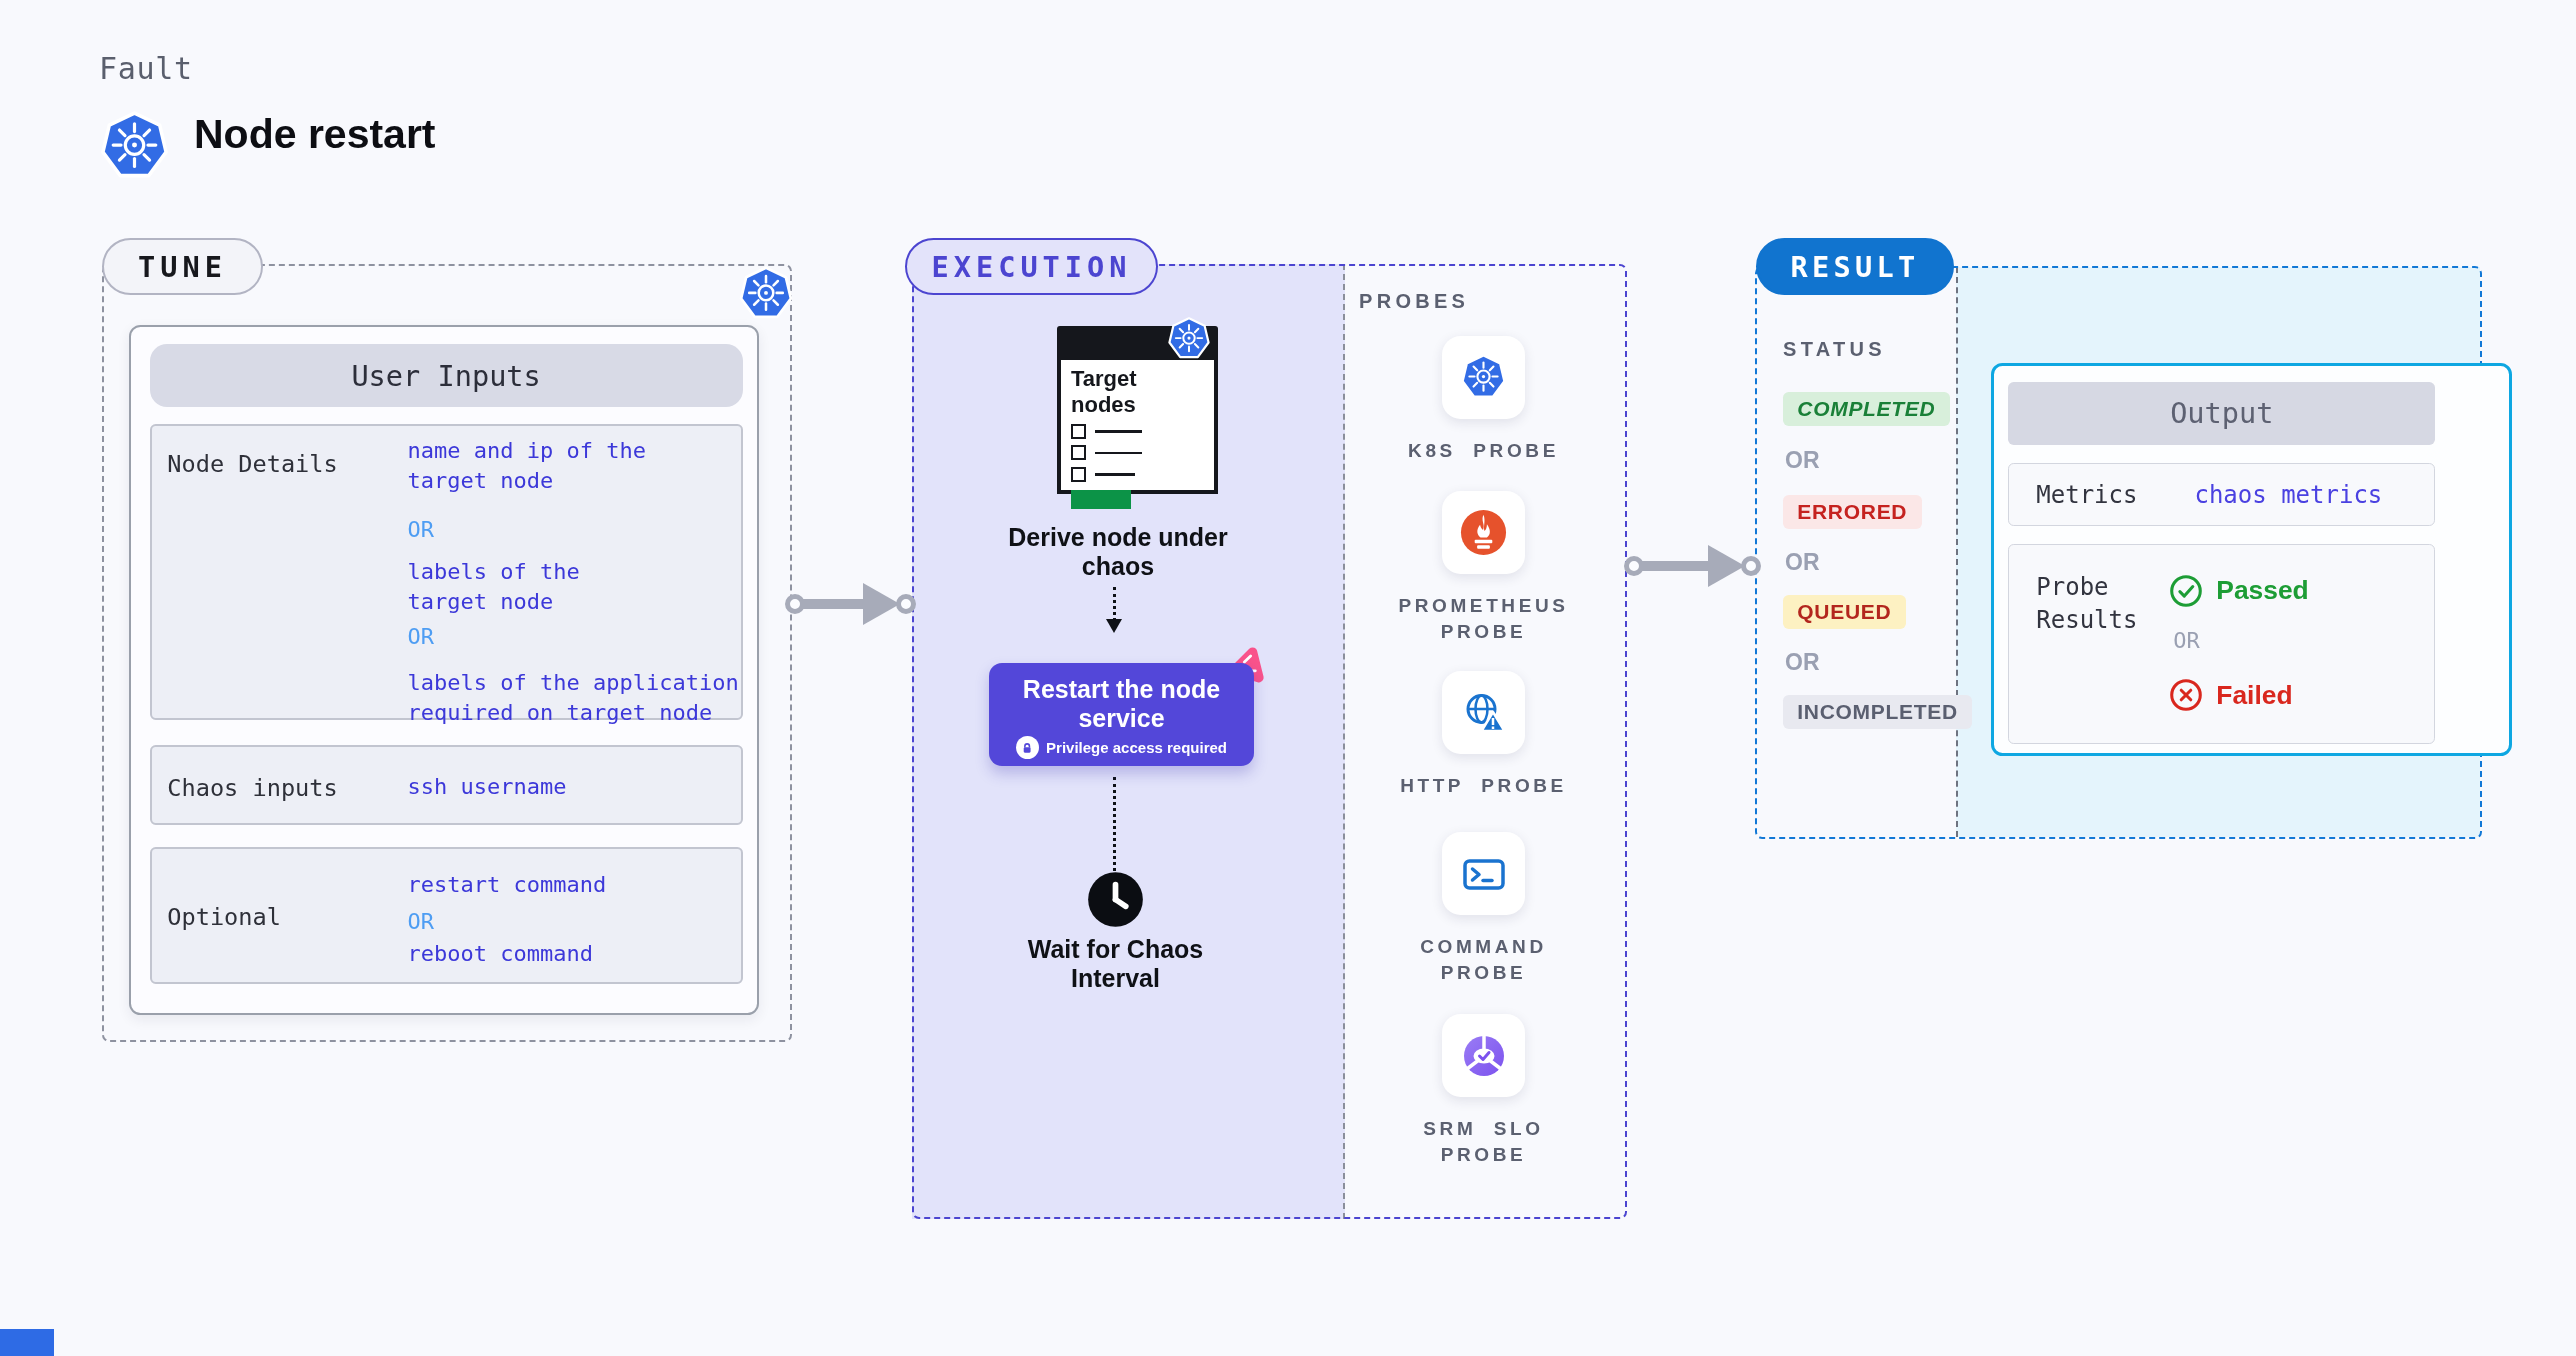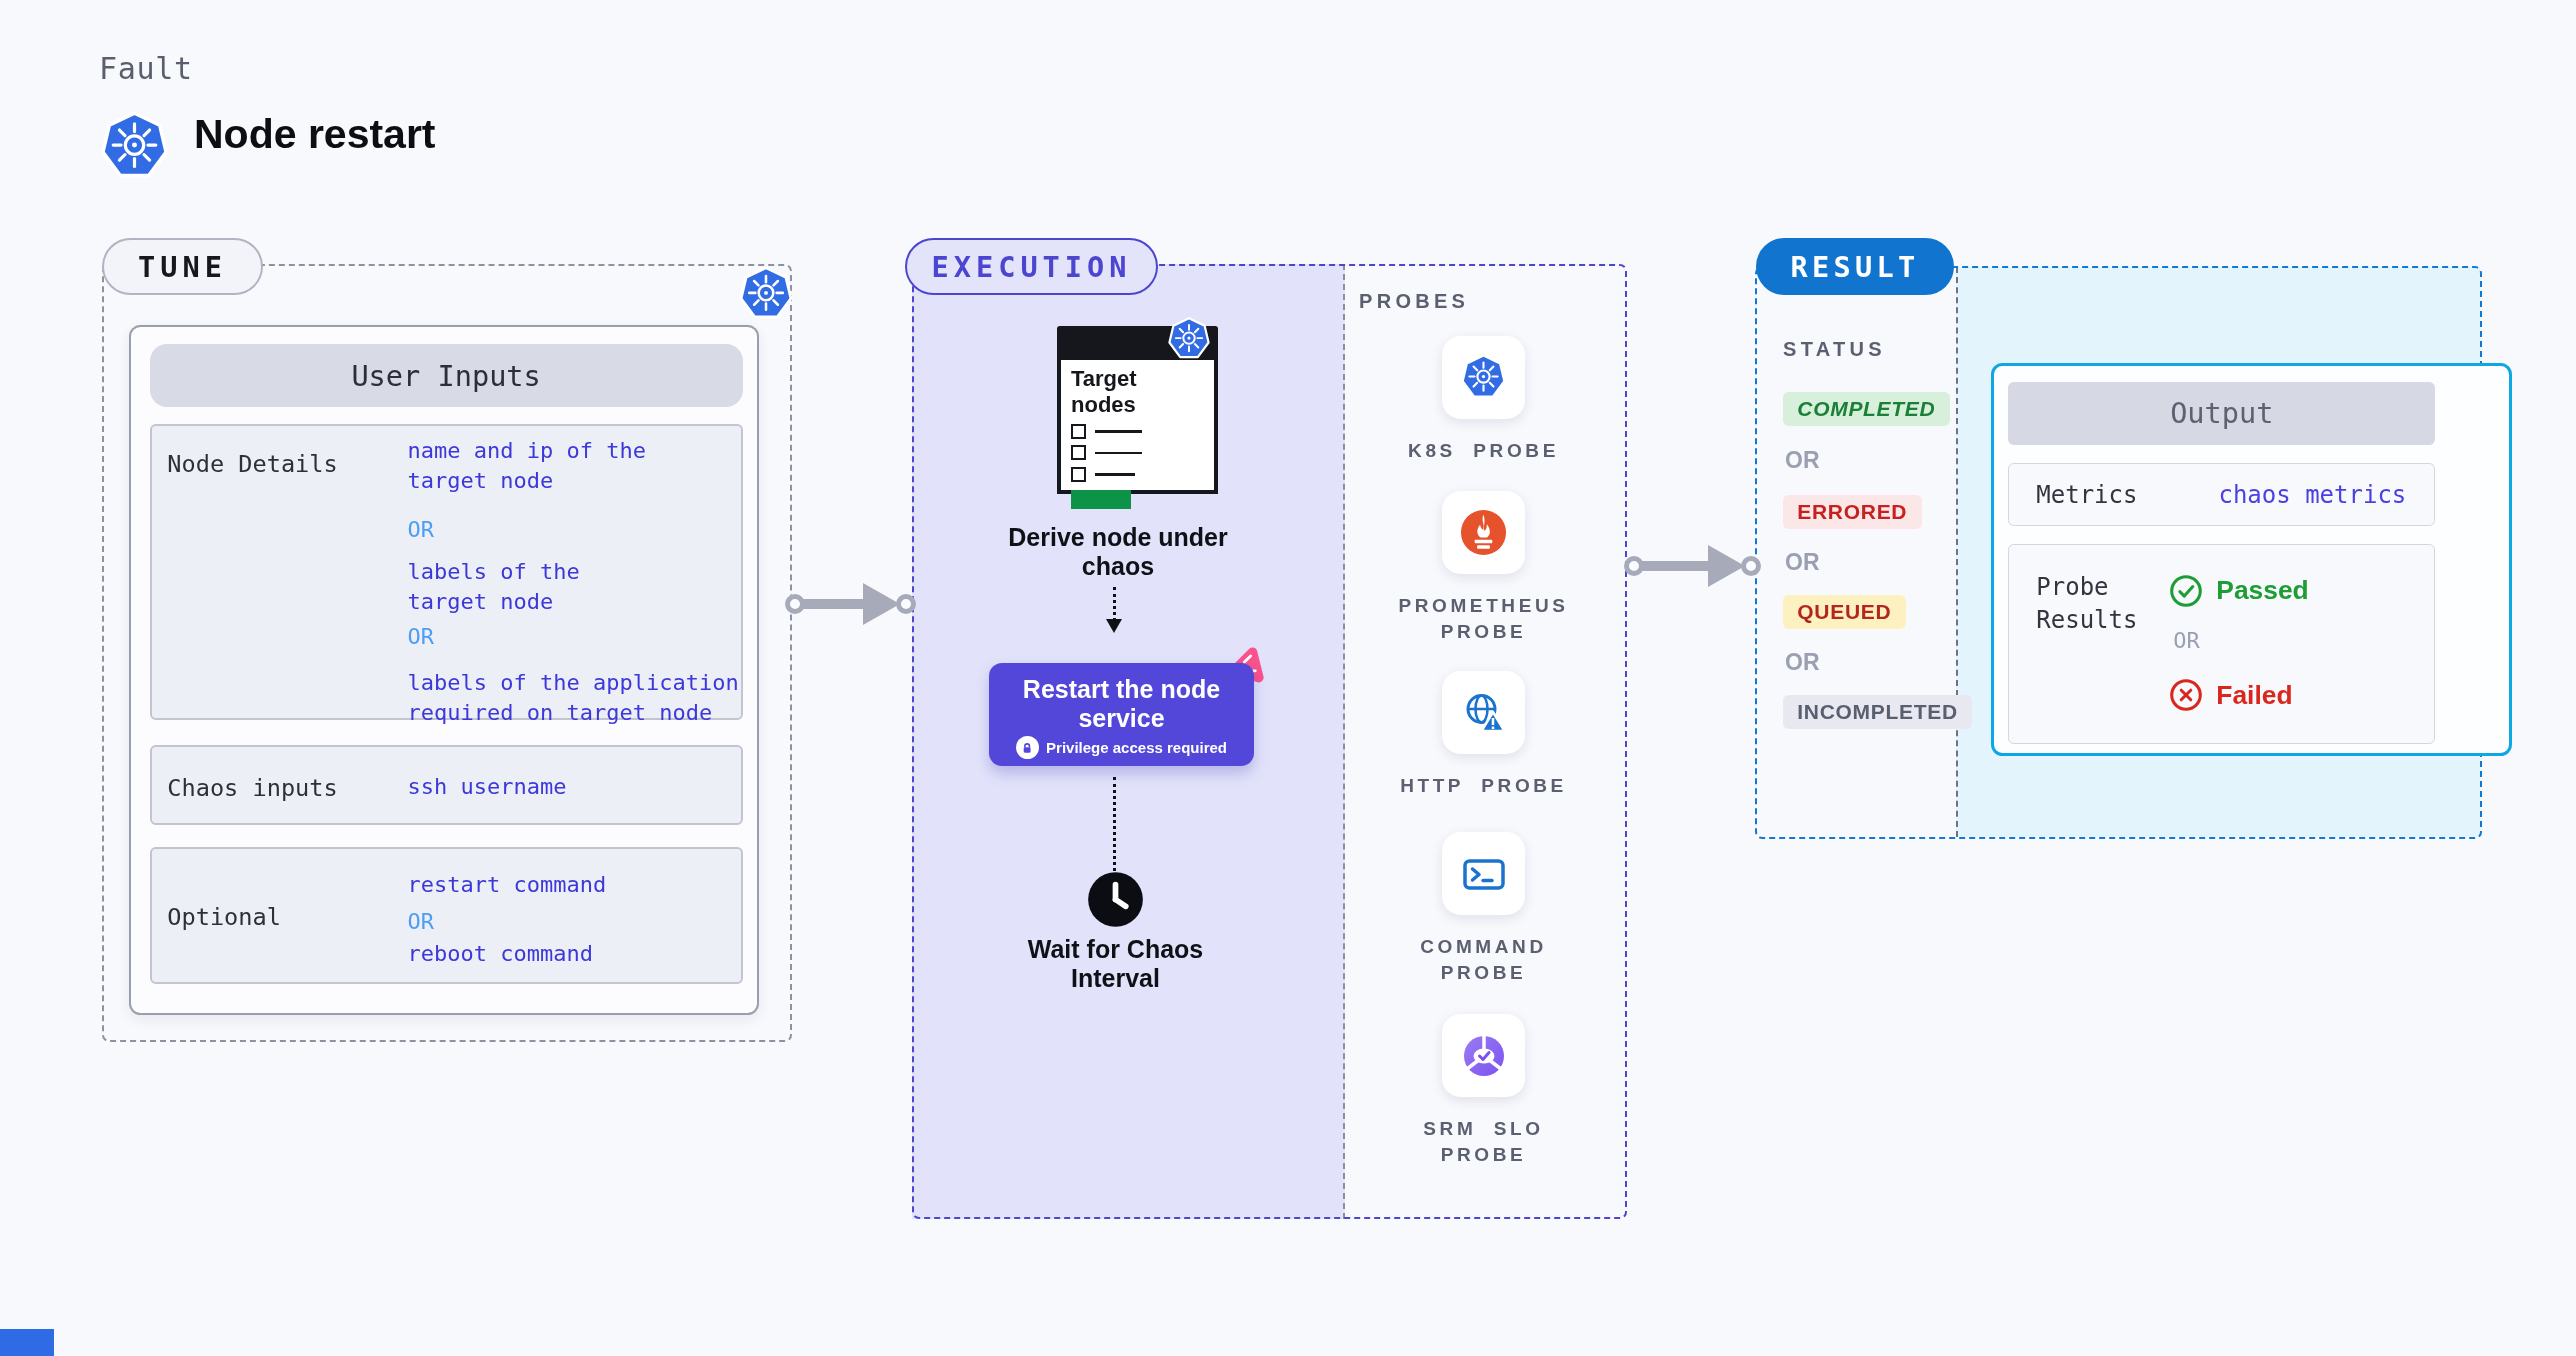--- a/index.html
+++ b/index.html
@@ -108,21 +108,21 @@
   .b-queued{top:595px;background:#fdf1c2;color:#b3261e;}
   .b-incompleted{top:695px;background:#e8e9f0;color:#5a5f70;}
   .or-status{position:absolute;left:1785px;font-size:23px;font-weight:bold;color:#9aa0b2;z-index:3;}
   .or1{top:447px;} .or2{top:549px;} .or3{top:649px;}
 
   .output-box{left:1991px;top:363px;width:521px;height:393px;background:#fdfeff;border:3.6px solid #0ea7e2;
               border-radius:11.4px;box-sizing:border-box;z-index:3;}
   .out-head{left:14.3px;top:15.7px;width:427px;height:63px;background:#d6d8e3;border-radius:5.7px;
             display:flex;align-items:center;justify-content:center;font-size:28.6px;color:#5d6172;}
   .out-row{left:14.3px;width:427px;background:#f8f9fc;border:1.4px solid #d3d6df;border-radius:5.7px;box-sizing:border-box;}
-  .metrics-row{top:97px;height:63px;display:flex;align-items:center;gap:24px;}
+  .metrics-row{top:97px;height:63px;display:flex;align-items:center;}
   .metrics-label{font-size:24px;color:#32343f;margin-left:27px;}
   .metrics-value{font-size:24px;color:#4a41e1;margin-left:57px;}
   .probe-res-row{top:178px;height:200px;}
   .pr-label{position:absolute;left:27px;top:26px;width:129px;font-size:24px;line-height:33px;color:#32343f;}
   .pr-line{position:absolute;left:160px;display:flex;align-items:center;gap:13px;}
   .pr-passed{top:28.6px;} .pr-failed{top:133px;gap:13px;}
   .pr-or{position:absolute;left:164px;top:83px;font-size:22px;color:#9aa0b2;}
   .passed-txt{font-size:26.4px;font-weight:bold;color:#1d9d35;}
   .failed-txt{font-size:26.4px;font-weight:bold;color:#d9271e;}
 

